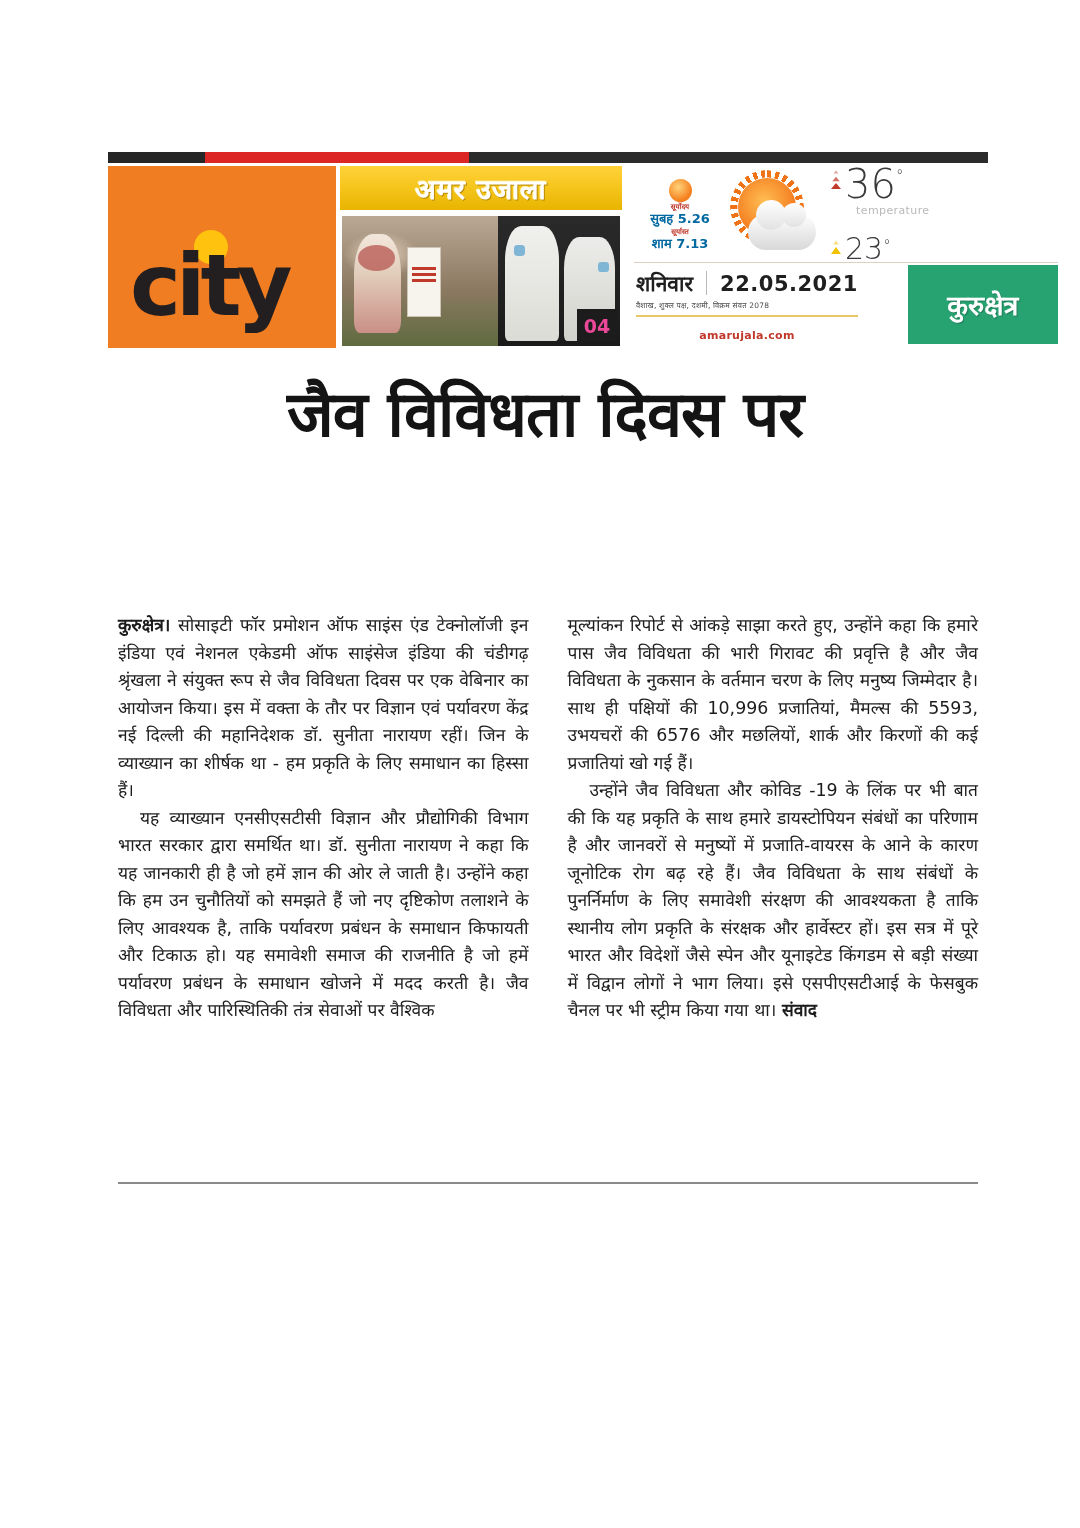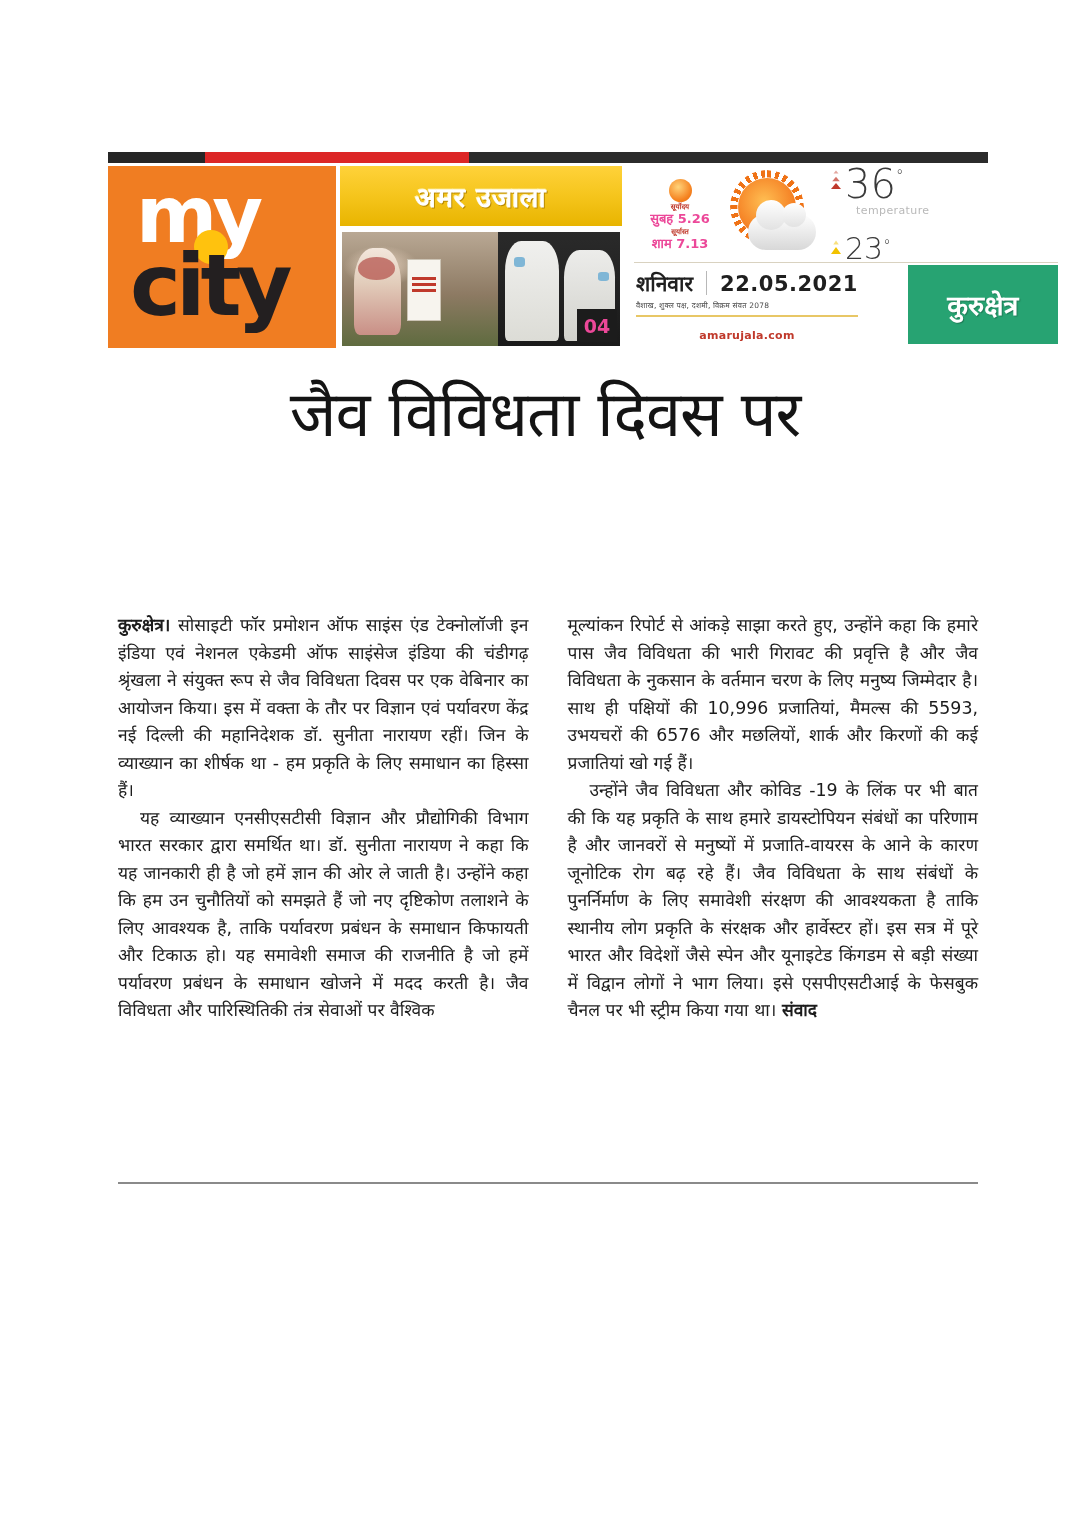--- a/index.html
+++ b/index.html
@@ -90,21 +90,21 @@
 
   
   .center-col {
     flex: none;
     width: 282px;
     display: flex;
     flex-direction: column;
     padding-left: 4px;
   }
   .au-banner {
-    height: 60px;
+    height: 44px;
     background: linear-gradient(180deg,#ffd23a 0%, #f5c51c 50%, #e8b400 100%);
     display: flex;
     align-items: center;
     justify-content: center;
     margin-bottom: 4px;
   }
   .au-banner span {
     font-family: "DejaVu Sans", sans-serif;
     font-weight: bold;
     font-size: 27px;
@@ -242,21 +242,21 @@
     font-family: Liberation Serif, serif;
     font-size: 7px;
     color: #c0392b;
     line-height: 1.1;
     font-weight: bold;
   }
   .sun-val {
     font-family: "DejaVu Sans", sans-serif;
     font-size: 13px;
     font-weight: bold;
-    color: #ec4899;
+    color: #0369a1;
     line-height: 1.25;
     margin-bottom: 1px;
   }
   .sun-cloud-icon {
     width: 96px;
     height: 84px;
     position: relative;
     flex: none;
   }
   .sc-sun {
@@ -415,21 +415,21 @@
   }
 
   
   .headline {
     position: absolute;
     left: 120px;
     top: 378px;
     width: 850px;
     text-align: center;
     font-family: "DejaVu Sans", sans-serif;
-    font-weight: normal;
+    font-weight: bold;
     font-size: 63px;
     line-height: 1.18;
     color: #141414;
     letter-spacing: -1px;
   }
 
   
   .article {
     position: absolute;
     left: 118px;
@@ -473,21 +473,20 @@
 
     <div class="rule-bar">
       <div class="rule-black-a"></div>
       <div class="rule-red"></div>
       <div class="rule-black-b"></div>
     </div>
 
     <div class="masthead-body">
 
       <div class="logo-block">
-        <div class="logo-my">my</div>
         <div class="logo-dot"></div>
         <div class="logo-city">city</div>
       </div>
 
       <div class="center-col">
         <div class="au-banner">
           <span>अमर उजाला</span>
         </div>
         <div class="photo-wrap">
           <div class="photo-left">

